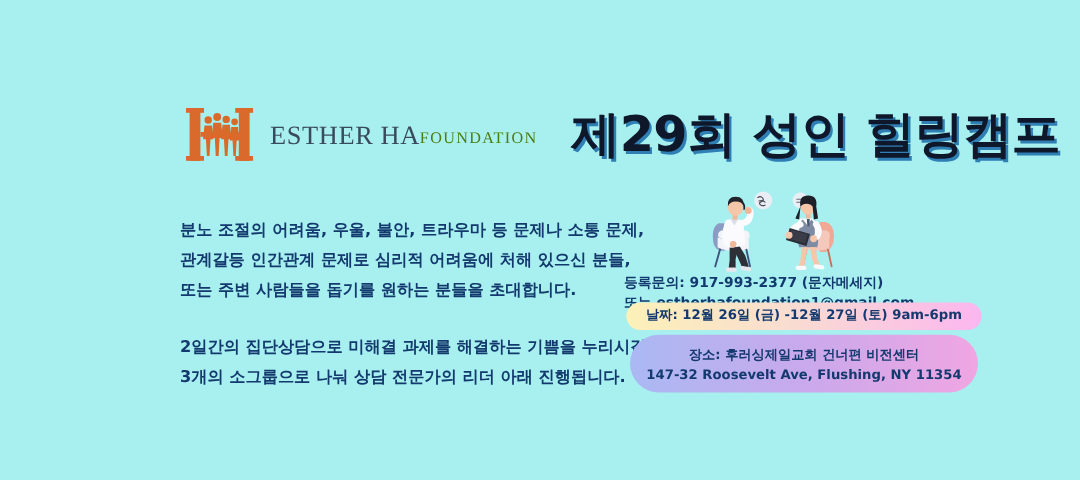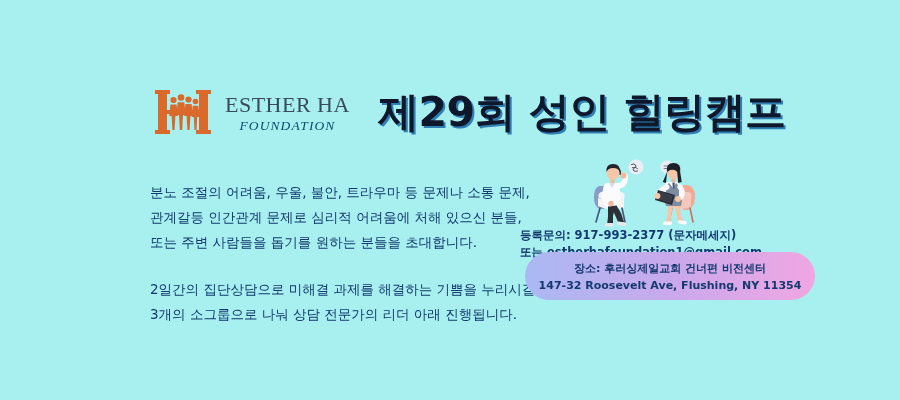--- a/index.html
+++ b/index.html
@@ -31,42 +31,41 @@
   }
   #logo-mark {
     width: 56px;
     height: 52px;
     position: relative;
     flex: 0 0 auto;
   }
   #logo-mark svg { display: block; }
   #logo-words {
     display: flex;
-    flex-direction: column;
+    flex-direction: row;
     align-items: center;
     justify-content: center;
     line-height: 1;
     margin-left: 2px;
     margin-top: 2px;
   }
   #logo-name {
     font-family: "Liberation Serif", serif;
     font-size: 22px;
     font-weight: 400;
     letter-spacing: 0.5px;
     color: #3a4a5e;
   }
   #logo-sub {
     font-family: "Liberation Serif", serif;
     font-size: 13.5px;
     font-weight: 400;
     letter-spacing: 1.1px;
-    color: #0c4a6e;
+    color: #4d7c0f;
     margin-top: 3px;
-    font-style: italic;
   }
   #main-title {
     font-family: "DejaVu Sans", sans-serif;
     font-size: 41px;
     font-weight: 700;
     color: #0f172a;
     letter-spacing: -0.5px;
     line-height: 1;
     margin-left: 16px;
     text-shadow: 2px 2px 0 #2f7fb5;
@@ -76,21 +75,21 @@
   
   #body-copy {
     position: absolute;
     left: 150px;
     top: 180px;
     width: 400px;
   }
   .para {
     font-family: "DejaVu Sans", sans-serif;
     font-size: 13.5px;
-    font-weight: 400;
+    font-weight: 700;
     color: #13396e;
     line-height: 1.85;
     white-space: nowrap;
   }
   #para-2 { margin-top: 22px; }
 
   
   #illustration {
     position: absolute;
     left: 585px;
@@ -296,19 +295,20 @@
       </g>
     </svg>
   </div>
 
   <div id="contact">
     <div class="contact-line">등록문의: 917-993-2377 (문자메세지)</div>
     <div class="contact-line">또는 estherhafoundation1@gmail.com</div>
   </div>
 
   <div id="badges">
+    <div class="badge" id="badge-date">날짜: 12월 26일 (금) -12월 27일 (토)   9am-6pm</div>
     <div class="badge" id="badge-venue">
       <span class="badge-line">장소: 후러싱제일교회 건너편  비전센터</span>
       <span class="badge-line">147-32 Roosevelt Ave, Flushing, NY 11354</span>
     </div>
   </div>
 
 </div>
 
 </body></html>

